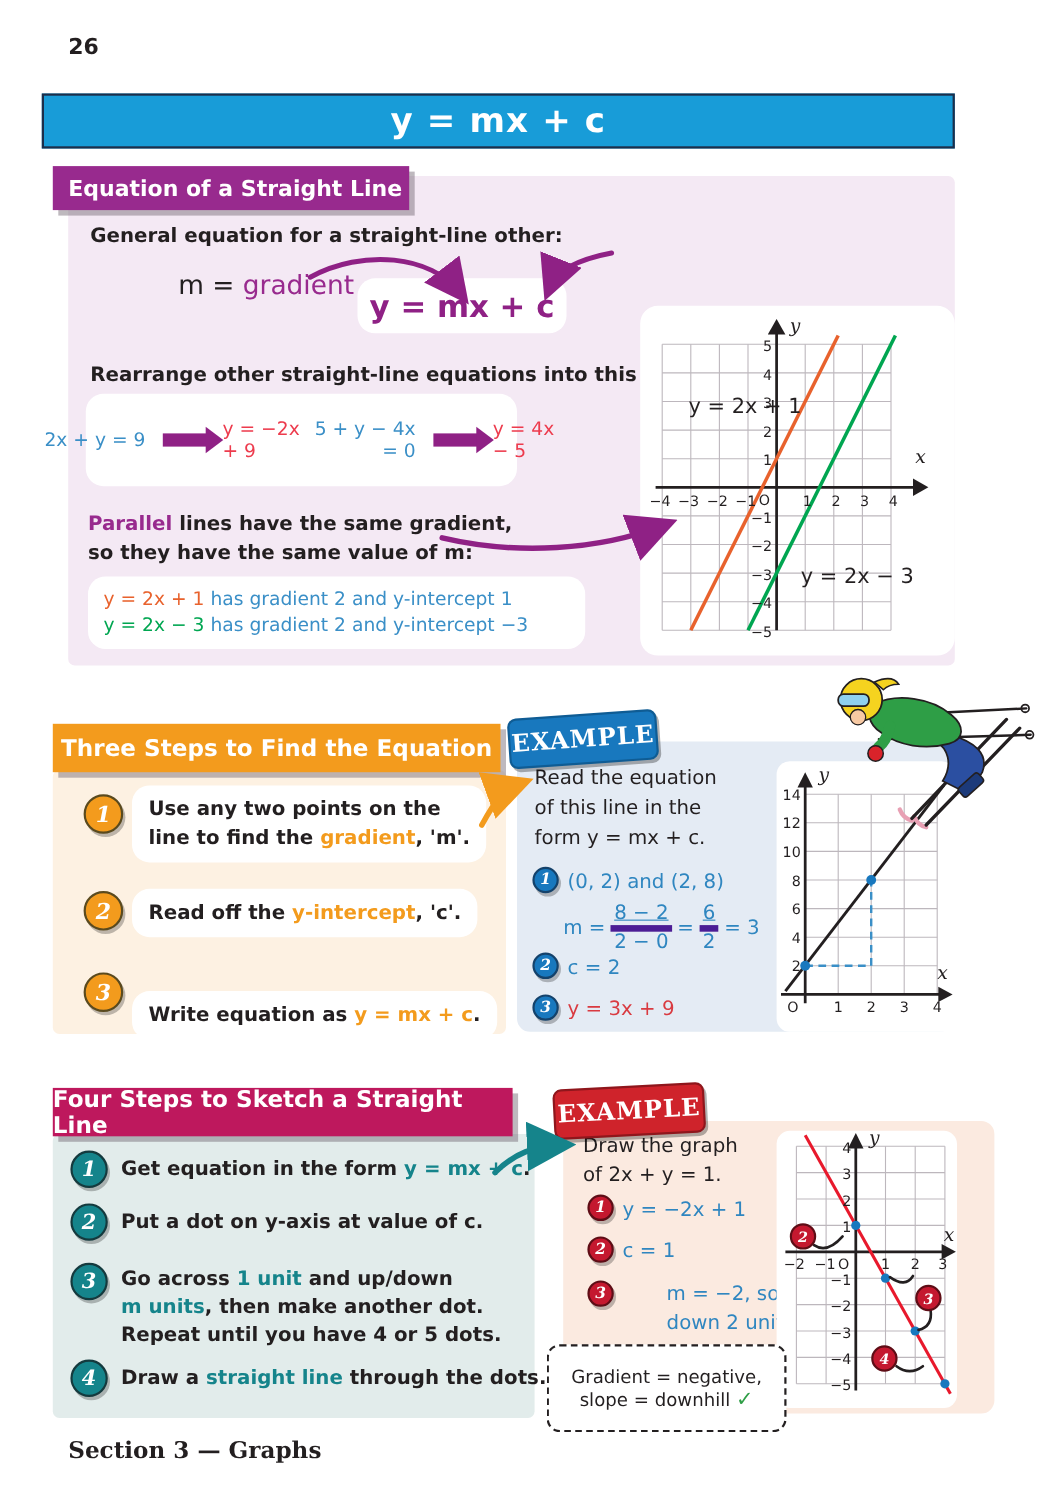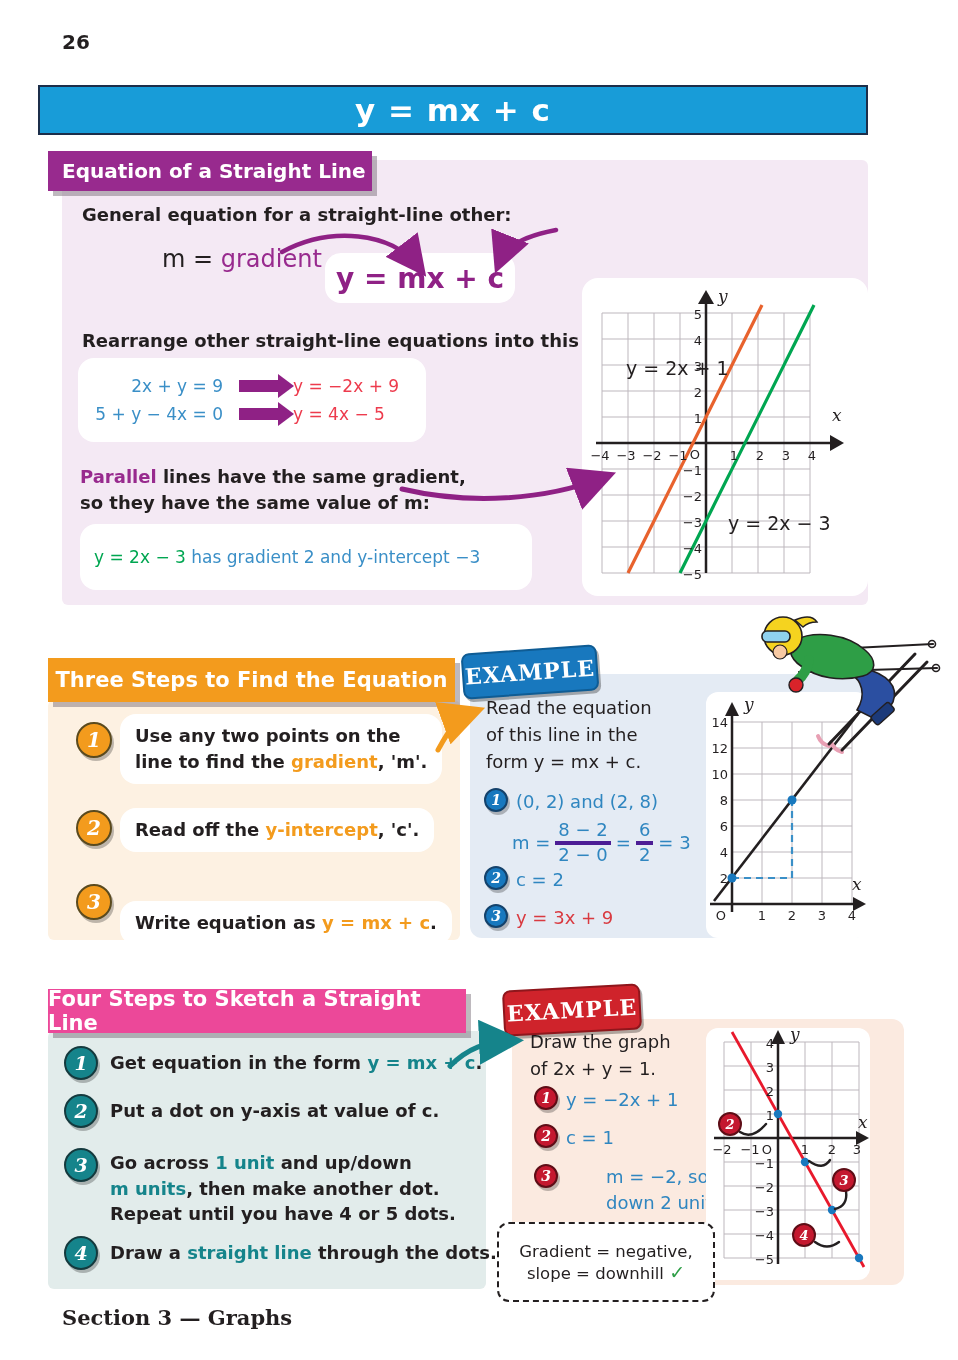--- a/index.html
+++ b/index.html
@@ -8,36 +8,36 @@
   .abs{position:absolute;}
   
   .banner{left:38px;top:85px;width:826px;height:46px;background:#189cd8;border:2px solid #1c2e4a;
           display:flex;align-items:center;justify-content:center;}
   .banner-title{color:#fff;font-size:31px;font-weight:bold;letter-spacing:1px;}
   .pagenum{left:62px;top:30px;font-size:20px;font-weight:bold;}
   
   .tab{color:#fff;font-weight:bold;display:flex;align-items:center;box-shadow:5px 5px 0 rgba(110,100,110,.45);}
   .tab1{left:48px;top:151px;width:310px;height:40px;background:#982a8e;font-size:20px;padding-left:14px;}
   .hdr2{left:48px;top:658px;width:407px;height:44px;background:#f39b1d;font-size:21px;justify-content:center;}
-  .hdr3{left:48px;top:989px;width:418px;height:44px;background:#ec4899;font-size:21px;justify-content:center;}
+  .hdr3{left:48px;top:989px;width:418px;height:44px;background:#be185d;font-size:21px;justify-content:center;}
   
   .panel{border-radius:6px;}
   .panel1{left:62px;top:160px;width:806px;height:445px;background:#f4e9f4;}
   .panel2{left:48px;top:700px;width:412px;height:240px;background:#fdf1e2;}
   .panelx1{left:470px;top:674px;width:396px;height:264px;background:#e4ebf4;border-radius:12px;}
   .panel3{left:48px;top:1031px;width:438px;height:258px;background:#e2eceb;}
   .panelx2{left:512px;top:1019px;width:392px;height:266px;background:#fbeae0;border-radius:12px;}
   .ins{font-weight:bold;font-size:18px;color:#231f20;}
   .whitebox{background:#fff;border-radius:16px;}
   .eqbox{left:325px;top:253px;width:190px;height:50px;display:flex;align-items:center;justify-content:center;}
   .eqbox span{color:#8f2185;font-weight:bold;font-size:28px;}
   .purple{color:#982a8e;}
   .hand{font-size:17px;}
   .blue{color:#3a8fc7;} .red{color:#ed3b4d;} .oline{color:#e8622d;} .gline{color:#00a651;}
-  .rearr{left:78px;top:358px;width:348px;height:84px;display:flex;flex-direction:column;justify-content:center;gap:8px;padding:10px 10px;box-sizing:border-box;}
+  .rearr{left:78px;top:358px;width:392px;height:84px;display:flex;flex-direction:row;justify-content:center;gap:8px;padding:10px 10px;box-sizing:border-box;}
   .rrow{display:flex;align-items:center;}
   .rfrom{width:135px;text-align:right;}
   .rto{margin-left:14px;}
   .barrow{position:relative;width:40px;height:12px;background:#8f2185;margin-left:16px;flex:none;}
   .barrow::after{content:"";position:absolute;right:-15px;top:-6px;width:0;height:0;
       border-left:16px solid #8f2185;border-top:12px solid transparent;border-bottom:12px solid transparent;}
   .facts{left:80px;top:524px;width:452px;height:66px;display:flex;flex-direction:column;justify-content:center;gap:4px;padding:0 14px;box-sizing:border-box;}
   
   .dot{border-radius:50%;color:#fff;display:flex;align-items:center;justify-content:center;
        font-family:"DejaVu Serif",serif;font-style:italic;font-weight:bold;
@@ -49,21 +49,21 @@
   .acc-o{color:#f39b1d;} .acc-t{color:#15848b;}
   .stepbox{padding:9px 15px;font-weight:bold;font-size:18px;line-height:1.45;}
   
   .badge{color:#fff;font-family:"DejaVu Serif",serif;font-weight:bold;font-size:22px;letter-spacing:1px;
          display:flex;align-items:center;justify-content:center;border-radius:8px;
          box-shadow:2px 3px 0 rgba(0,0,0,.3);z-index:6;}
   .badge-b{left:462px;top:649px;width:132px;height:42px;background:#1878be;border:2px solid #0f5c94;transform:rotate(-4deg);}
   .badge-r{left:503px;top:987px;width:134px;height:42px;background:#cf232b;border:2px solid #8f161c;transform:rotate(-3deg);}
   .exline{font-size:18px;line-height:1.5;}
   .frac{display:inline-flex;flex-direction:column;align-items:center;vertical-align:middle;margin:0 5px;}
-  .frac .fn{border-bottom:4px solid #4c1d95;padding:0 3px;line-height:1.15;}
+  .frac .fn{border-bottom:6px solid #4c1d95;padding:0 3px;line-height:1.15;text-decoration:underline;}
   .frac .fd{padding:0 3px;line-height:1.15;}
   .bluetext{color:#2f86c0;} .redans{color:#d93a40;}
   .gbox{background:#fff;border-radius:12px;}
   .notebox{left:497px;top:1222px;width:218px;height:80px;background:#fff;border:2.5px dashed #231f20;border-radius:12px;
            box-sizing:border-box;display:flex;flex-direction:column;justify-content:center;align-items:center;z-index:7;font-size:16.5px;}
   .check{color:#2e9e46;font-weight:bold;font-size:19px;}
   .footer{left:62px;top:1305px;font-family:"DejaVu Serif",serif;font-weight:bold;font-size:21px;}
   svg text{font-family:"DejaVu Sans",sans-serif;font-size:13px;fill:#231f20;}
   svg text.ax{font-family:"DejaVu Serif",serif;font-style:italic;font-size:17px;}
   svg text.glabel{font-size:19px;}
@@ -103,20 +103,21 @@
       <span class="rto red hand">y = 4x − 5</span>
     </div>
   </div>
 
   <div class="abs ins" style="left:80px;top:464px;line-height:1.45;">
     <span class="purple">Parallel</span><span> lines have the same gradient,</span><br>
     <span>so they have the same value of m:</span>
   </div>
 
   <div class="abs whitebox facts">
+    <div><span class="oline hand">y = 2x + 1</span><span class="blue hand"> has gradient 2 and y-intercept 1</span></div>
     <div><span class="gline hand">y = 2x − 3</span><span class="blue hand"> has gradient 2 and y-intercept −3</span></div>
   </div>
 
   <div class="abs gbox" style="left:582px;top:278px;width:286px;height:318px;border-radius:16px;">
     <svg width="286" height="318" viewBox="0 0 286 318">
       <g stroke="#bdb7bd" stroke-width="1">
         <line x1="20" y1="35" x2="20" y2="295"></line>
           <line x1="46" y1="35" x2="46" y2="295"></line>
           <line x1="72" y1="35" x2="72" y2="295"></line>
           <line x1="98" y1="35" x2="98" y2="295"></line>

